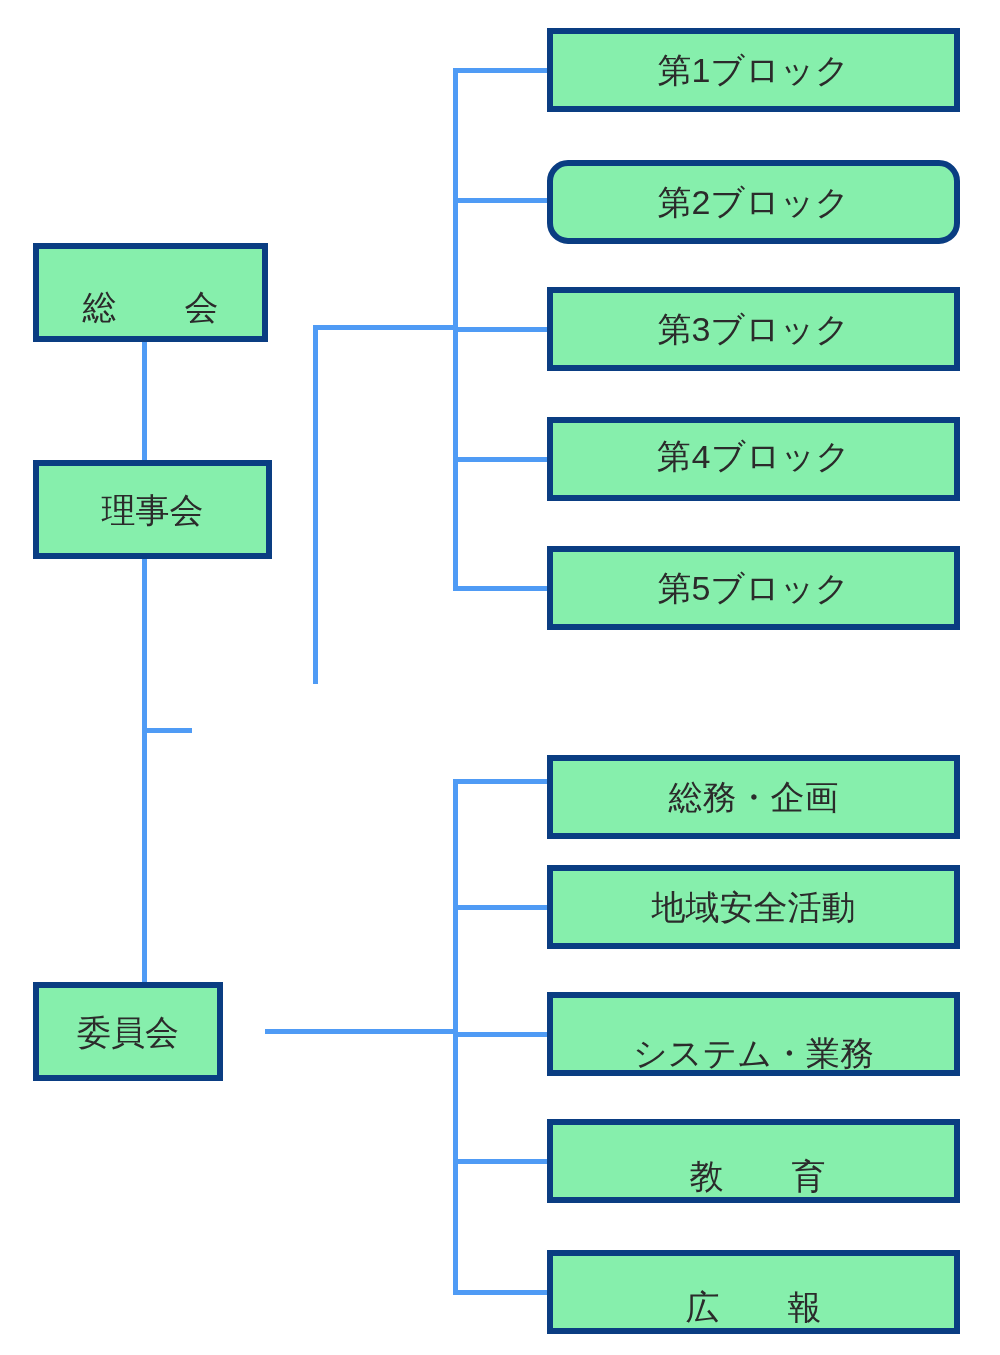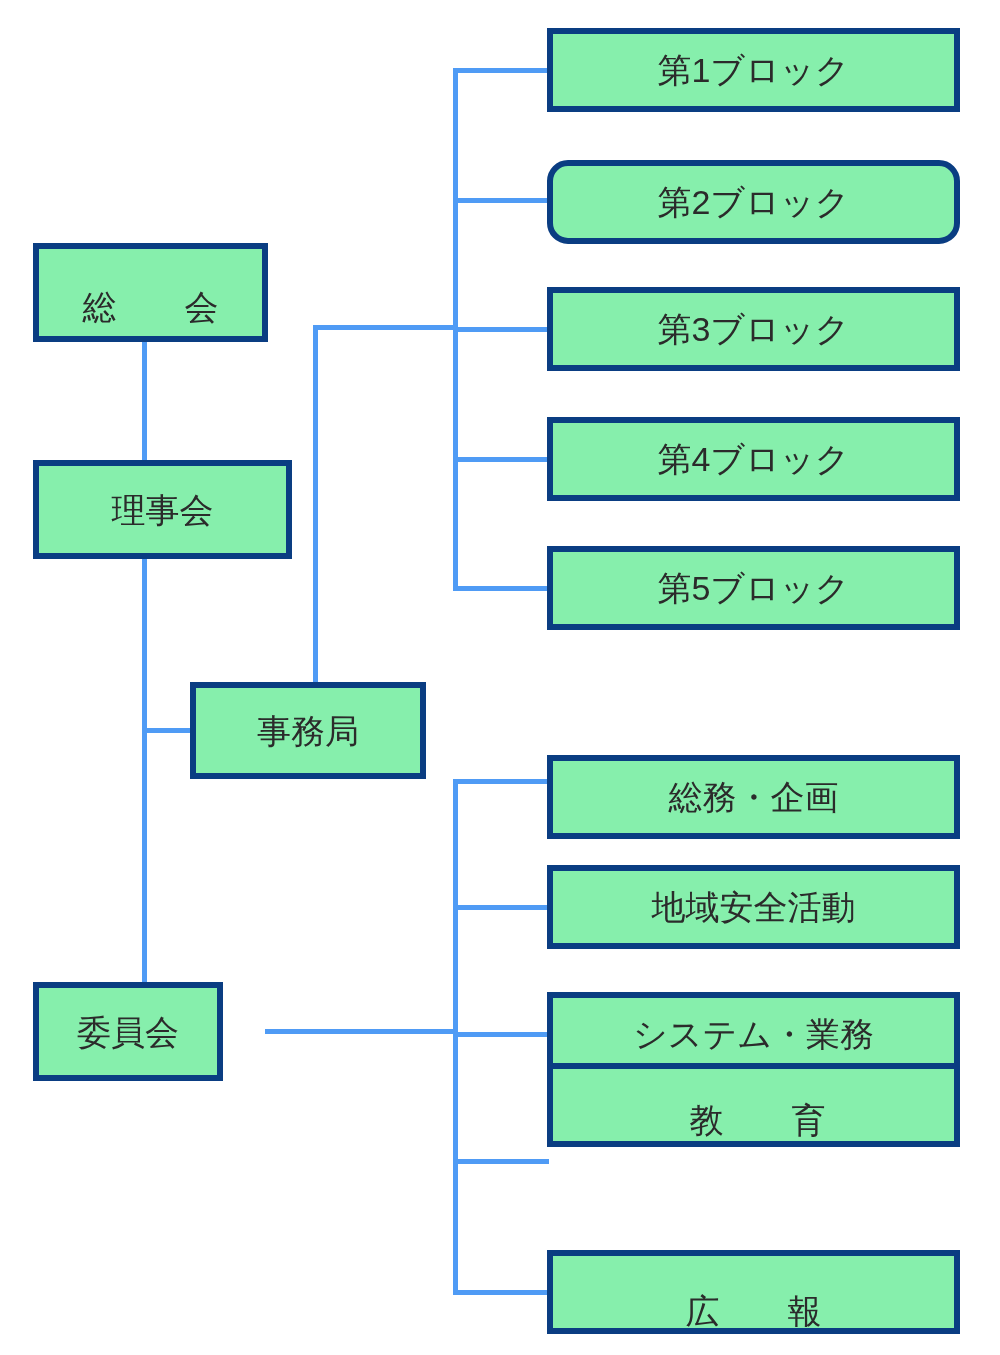--- a/index.html
+++ b/index.html
@@ -42,38 +42,38 @@
     white-space: pre;
     letter-spacing: 0;
     font-weight: 400;
   }
   .node-label.spaced {
     letter-spacing: 0;
     margin-top: 29px;
   }
   
   #node-general-assembly { left: 33px;  top: 243px;  width: 235px; height: 99px; }
-  #node-board            { left: 33px;  top: 460px;  width: 259px; height: 99px; }
+  #node-board            { left: 33px;  top: 460px;  width: 239px; height: 99px; }
   #node-committee        { left: 33px;  top: 982px;  width: 190px; height: 99px; }
   #node-secretariat      { left: 190px; top: 682px;  width: 236px; height: 97px; }
 
   
   .right-node { left: 547px; width: 413px; height: 84px; }
   #node-block-1 { top: 28px;  }
   #node-block-2 { top: 160px; border-radius: 21px; }
   #node-block-3 { top: 287px; }
-  #node-block-4 { top: 417px; }
+  #node-block-4 { top: 417px; font-family: Liberation Mono, monospace; }
   #node-block-5 { top: 546px; }
 
   
   #node-com-1 { top: 739px; margin-top: 16px;  }
   #node-com-2 { top: 865px;  }
-  #node-com-3 { top: 992px;  }
-  #node-com-4 { top: 1063px; padding-left: 8px; }
-  #node-com-5 { top: 1250px; align-items: flex-end; }
+  #node-com-3 { top: 992px; align-items: flex-end;  }
+  #node-com-4 { top: 1119px; padding-left: 8px; }
+  #node-com-5 { top: 1250px; }
 
   
   
   #conn-ga-board     { left: 142px; top: 341px; width: 5px; height: 120px; }
   
   #conn-board-trunk  { left: 142px; top: 558px; width: 5px; height: 426px; }
   
   #conn-trunk-sec    { left: 142px; top: 728px; width: 50px; height: 5px; }
 
   
@@ -131,23 +131,20 @@
   <div class="conn stub-com" id="stub-c5"></div>
 
   <div class="node" id="node-general-assembly">
     <span class="node-label spaced">総　　会</span>
   </div>
 
   <div class="node" id="node-board">
     <span class="node-label">理事会</span>
   </div>
 
-  <div class="node" id="node-secretariat">
-    <span class="node-label">事務局</span>
-  </div>
 
   <div class="node" id="node-committee">
     <span class="node-label">委員会</span>
   </div>
 
   <div class="node right-node" id="node-block-1">
     <span class="node-label">第1ブロック</span>
   </div>
   <div class="node right-node" id="node-block-2">
     <span class="node-label">第2ブロック</span>

